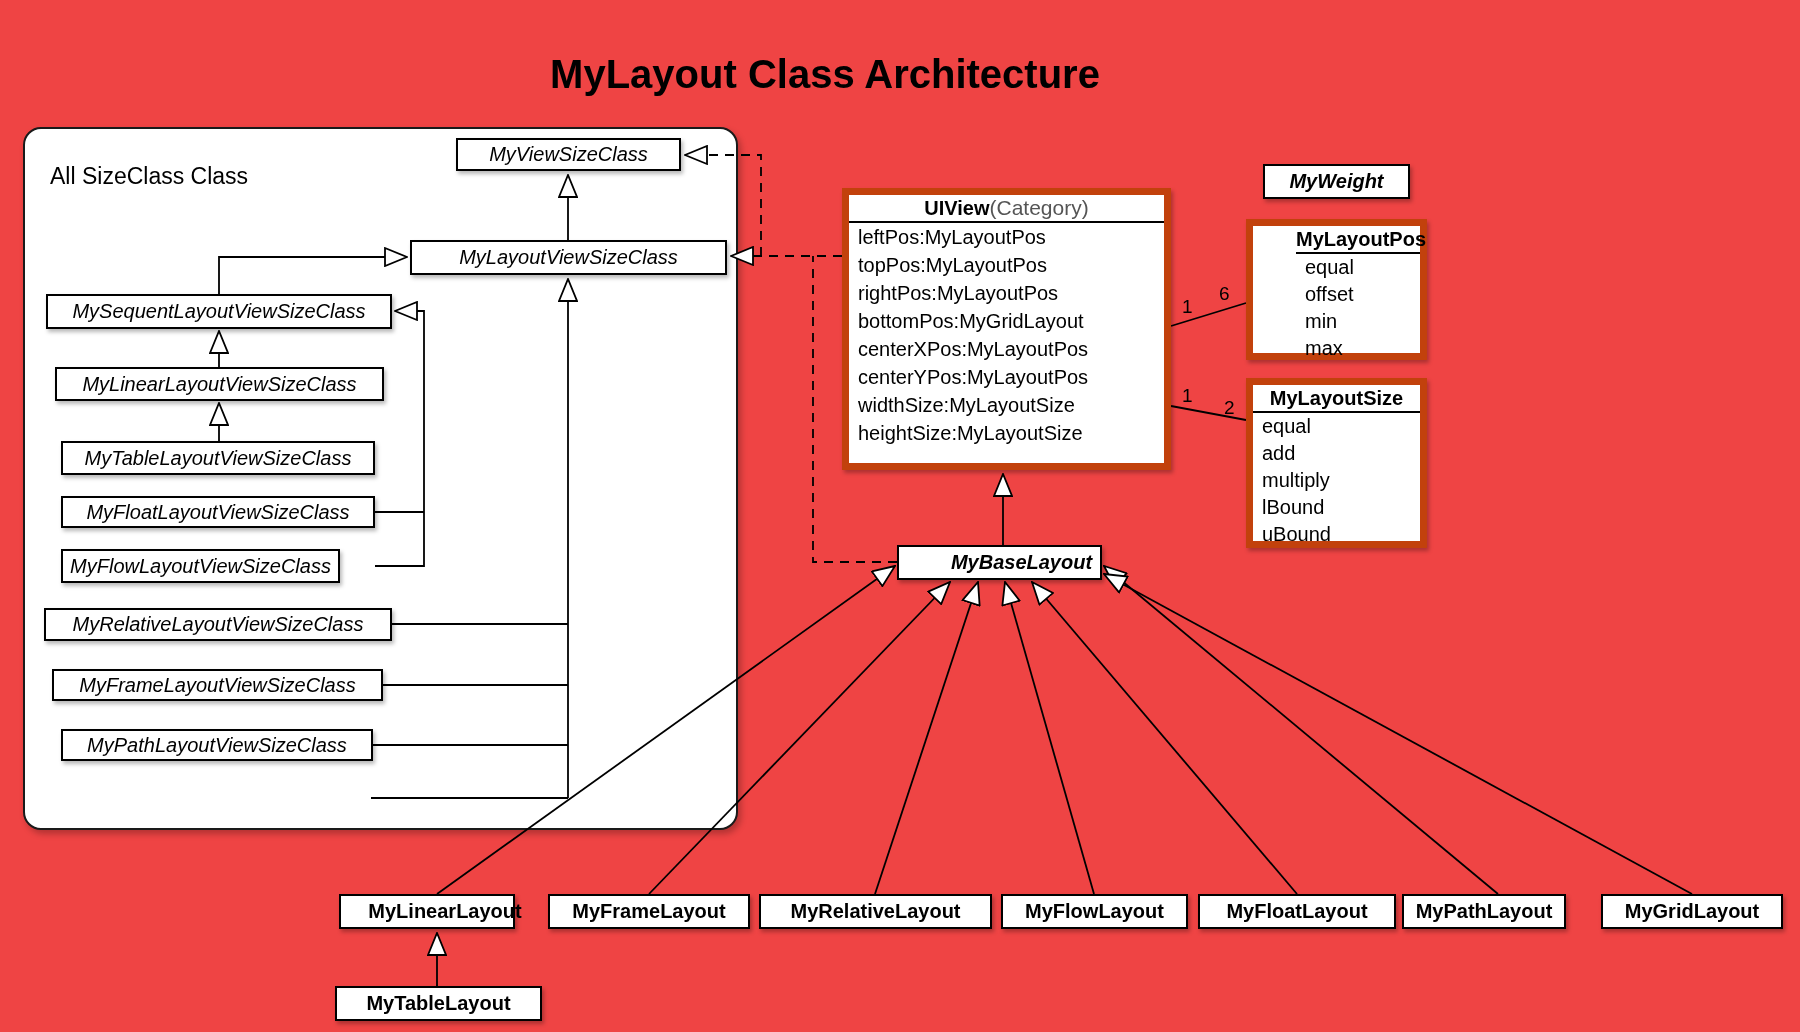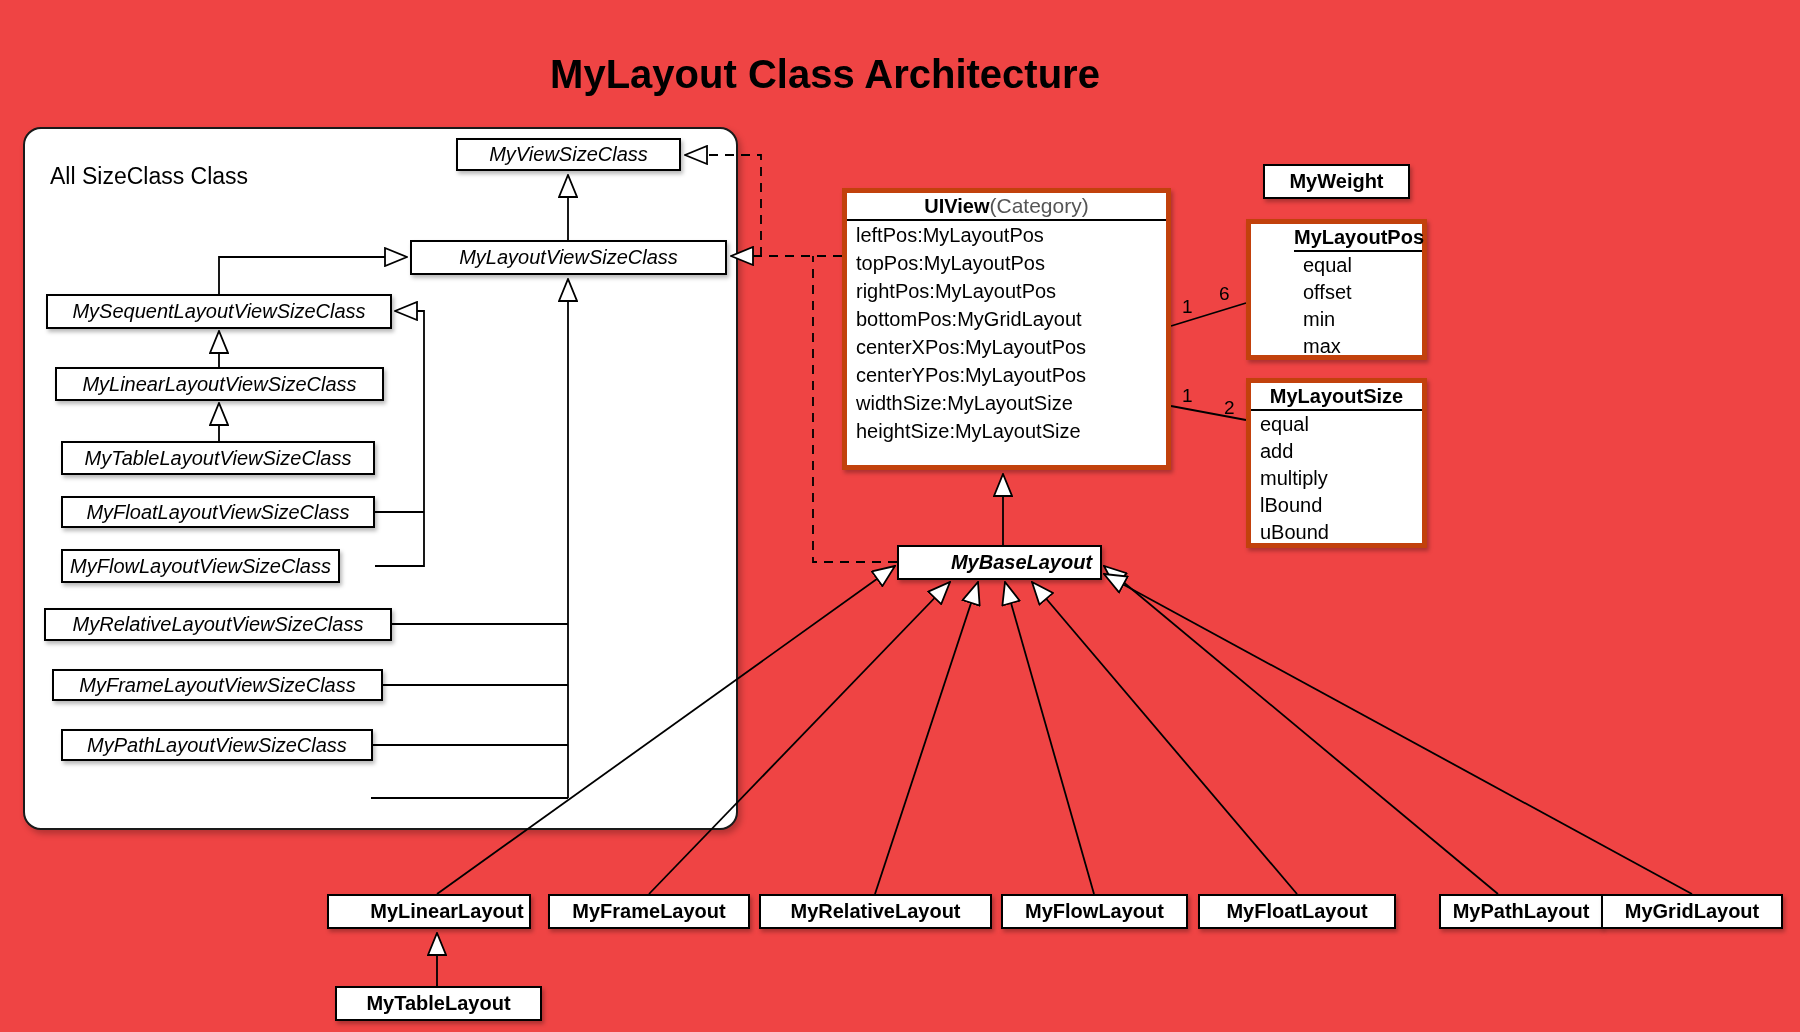--- a/index.html
+++ b/index.html
@@ -10,21 +10,21 @@
   .group{position:absolute;left:23px;top:127px;width:715px;height:703px;
          border:2px solid #1a1a1a;border-radius:18px;background:#fff;
          box-shadow:3px 4px 6px rgba(0,0,0,0.25);z-index:1;box-sizing:border-box;}
   .group-label{position:absolute;left:50px;top:163px;font-size:23px;z-index:4;}
   .edges{position:absolute;left:0;top:0;z-index:2;pointer-events:none;}
   .cls{position:absolute;background:#fff;border:2px solid #000;box-sizing:border-box;
        display:flex;align-items:center;justify-content:center;font-size:20px;
        white-space:nowrap;box-shadow:2px 3px 4px rgba(0,0,0,0.28);z-index:3;}
   .it{font-style:italic;}
   .bd{font-weight:bold;}
-  .cpd{position:absolute;background:#fff;border:5px solid #c2410c;box-sizing:border-box;
+  .cpd{position:absolute;background:#fff;border:7px solid #c2410c;box-sizing:border-box;
        box-shadow:2px 3px 4px rgba(0,0,0,0.28);z-index:3;}
   .hdr{border-bottom:2px solid #000;text-align:center;font-weight:bold;
        font-size:20px;line-height:26px;}
   .cat{font-weight:normal;color:#555;font-size:21px;}
   .row{font-size:20px;line-height:28px;padding-left:9px;white-space:nowrap;}
   .row.sm{line-height:27px;}
   .mult{position:absolute;font-size:19px;z-index:4;}
 </style>
 </head>
 <body>
@@ -98,21 +98,21 @@
       <div class="row">topPos:MyLayoutPos</div>
       <div class="row">rightPos:MyLayoutPos</div>
       <div class="row">bottomPos:MyGridLayout</div>
       <div class="row">centerXPos:MyLayoutPos</div>
       <div class="row">centerYPos:MyLayoutPos</div>
       <div class="row">widthSize:MyLayoutSize</div>
       <div class="row">heightSize:MyLayoutSize</div>
     </div>
   </div>
 
-  <div class="cls bd" style="left:1263px;top:164px;width:147px;height:35px;">MyWeight</div>
+  <div class="cls bd" style="left:1263px;top:164px;width:147px;height:35px;font-style:italic;">MyWeight</div>
 
   <div class="cpd" style="left:1246px;top:219px;width:181px;height:141px;padding-left:43px;">
     <div class="hdr">MyLayoutPos</div>
     <div>
       <div class="row sm">equal</div>
       <div class="row sm">offset</div>
       <div class="row sm">min</div>
       <div class="row sm">max</div>
     </div>
   </div>
@@ -128,23 +128,23 @@
     </div>
   </div>
 
   <div class="mult" style="left:1182px;top:296px;">1</div>
   <div class="mult" style="left:1219px;top:283px;">6</div>
   <div class="mult" style="left:1182px;top:385px;">1</div>
   <div class="mult" style="left:1224px;top:397px;">2</div>
 
   <div class="cls it bd" style="left:897px;top:545px;width:205px;height:35px;padding-left:44px;">MyBaseLayout</div>
 
-  <div class="cls bd" style="left:327px;top:894px;width:204px;height:35px;padding-left:36px;">MyLinearLayout</div>
+  <div class="cls bd" style="left:339px;top:894px;width:176px;height:35px;padding-left:36px;">MyLinearLayout</div>
   <div class="cls bd" style="left:548px;top:894px;width:202px;height:35px;">MyFrameLayout</div>
   <div class="cls bd" style="left:759px;top:894px;width:233px;height:35px;">MyRelativeLayout</div>
   <div class="cls bd" style="left:1001px;top:894px;width:187px;height:35px;">MyFlowLayout</div>
   <div class="cls bd" style="left:1198px;top:894px;width:198px;height:35px;">MyFloatLayout</div>
-  <div class="cls bd" style="left:1402px;top:894px;width:164px;height:35px;margin-left:37px;">MyPathLayout</div>
+  <div class="cls bd" style="left:1402px;top:894px;width:164px;height:35px;">MyPathLayout</div>
   <div class="cls bd" style="left:1601px;top:894px;width:182px;height:35px;">MyGridLayout</div>
 
   <div class="cls bd" style="left:335px;top:986px;width:207px;height:35px;">MyTableLayout</div>
 
 </div>
 
 </body></html>

